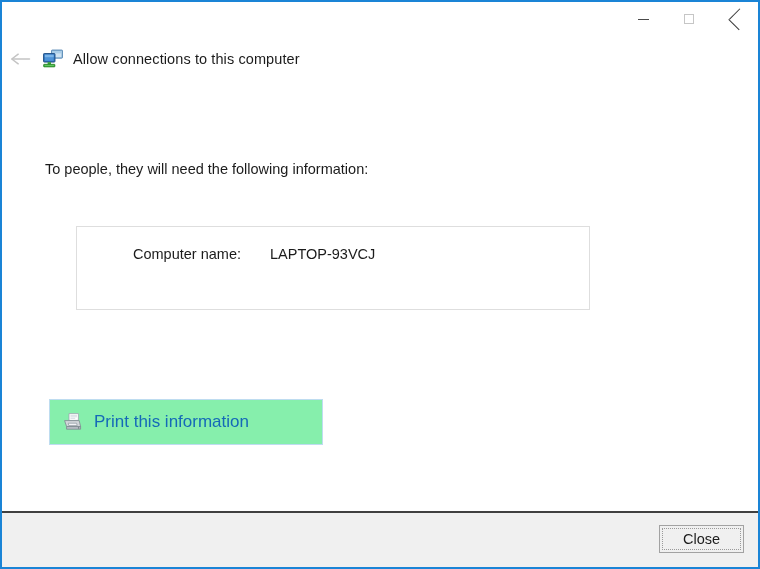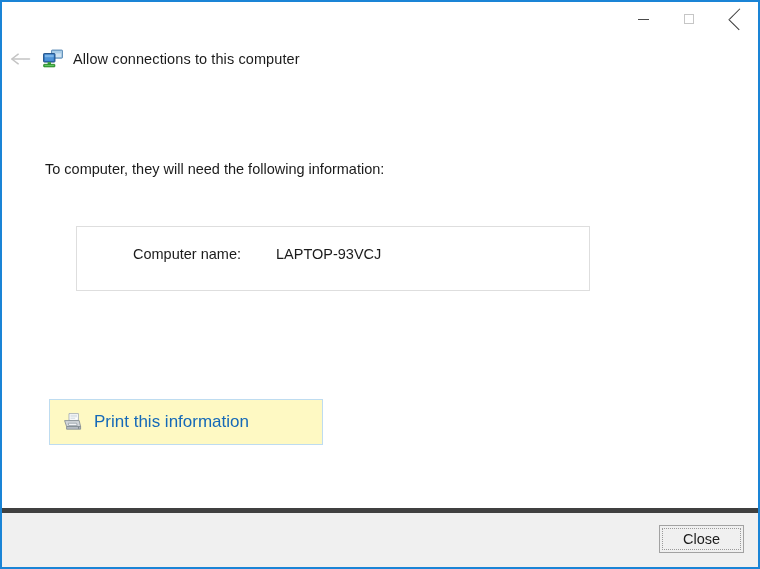--- a/index.html
+++ b/index.html
@@ -143,54 +143,54 @@
     font-size: 14.5px;
     color: #1b1b1b;
     white-space: nowrap;
   }
 
   .infobox {
     position: absolute;
     left: 74px;
     top: 138px;
     width: 514px;
-    height: 65px;
+    height: 84px;
     box-sizing: border-box;
     border: 1px solid #dedede;
     background: #ffffff;
   }
   .inforow {
     position: absolute;
     left: 0;
     top: 19px;
     width: 100%;
     font-size: 14.5px;
     color: #1b1b1b;
     white-space: nowrap;
   }
   .info-label {
     position: absolute;
     left: 56px;
     top: 0;
   }
   .info-value {
     position: absolute;
-    left: 199px;
+    left: 193px;
     top: 0;
   }
 
   .printbtn {
     position: absolute;
     left: 47px;
     top: 311px;
     width: 274px;
     height: 46px;
     box-sizing: border-box;
     border: 1px solid #bedcf0;
-    background: #fef9c3;
+    background: #86efac;
     display: flex;
     align-items: center;
     padding: 0 0 0 12px;
   }
   .printer-icon {
     width: 21px;
     height: 21px;
     display: block;
     flex: 0 0 auto;
   }
@@ -199,21 +199,21 @@
     font-size: 17px;
     color: #1569b8;
     white-space: nowrap;
   }
 
   
   .footer {
     flex: 0 0 auto;
     height: 54px;
     background: #f0f0f0;
-    border-top: 5px solid #404040;
+    border-top: 2px solid #404040;
     position: relative;
   }
   .closebtn {
     position: absolute;
     right: 14px;
     top: 12px;
     width: 85px;
     height: 28px;
     box-sizing: border-box;
     border: 1px solid #a2a2a2;
@@ -275,21 +275,21 @@
         <rect x="2.6" y="17" width="9.3" height="1.2" fill="#62c762"></rect>
       </svg>
 
       <span class="window-title">Allow connections to this computer</span>
     </div>
   </div>
 
   <div class="content">
 
 
-    <div class="subtext">To computer, they will need the following information:</div>
+    <div class="subtext">To people, they will need the following information:</div>
 
     <div class="infobox">
       <div class="inforow">
         <span class="info-label">Computer name:</span>
         <span class="info-value">LAPTOP-93VCJ</span>
       </div>
     </div>
 
     <button class="printbtn">
       <svg class="printer-icon" viewBox="0 0 21 21">

